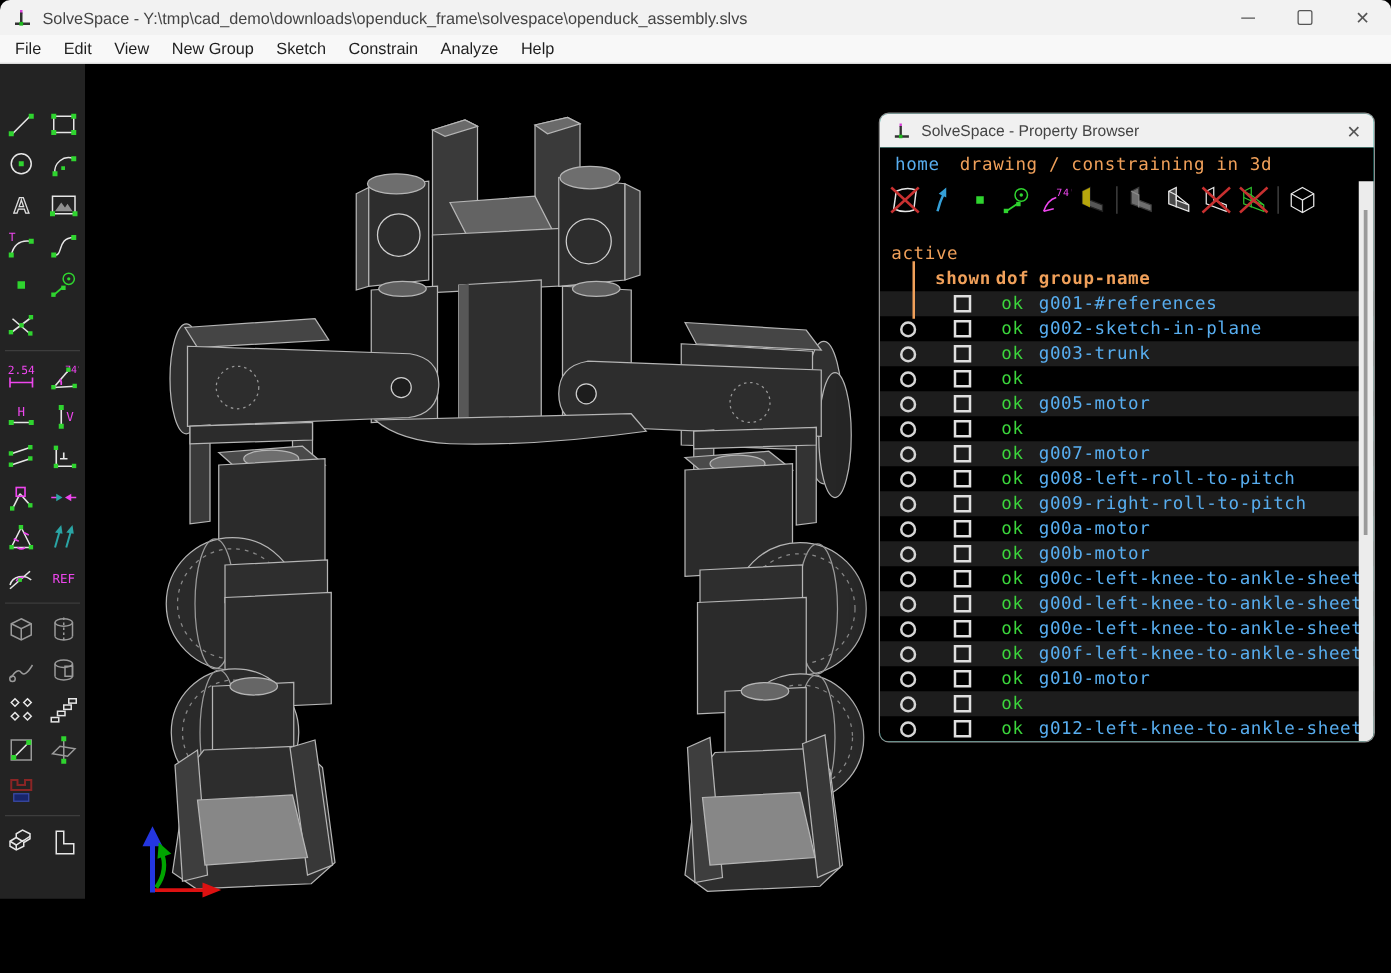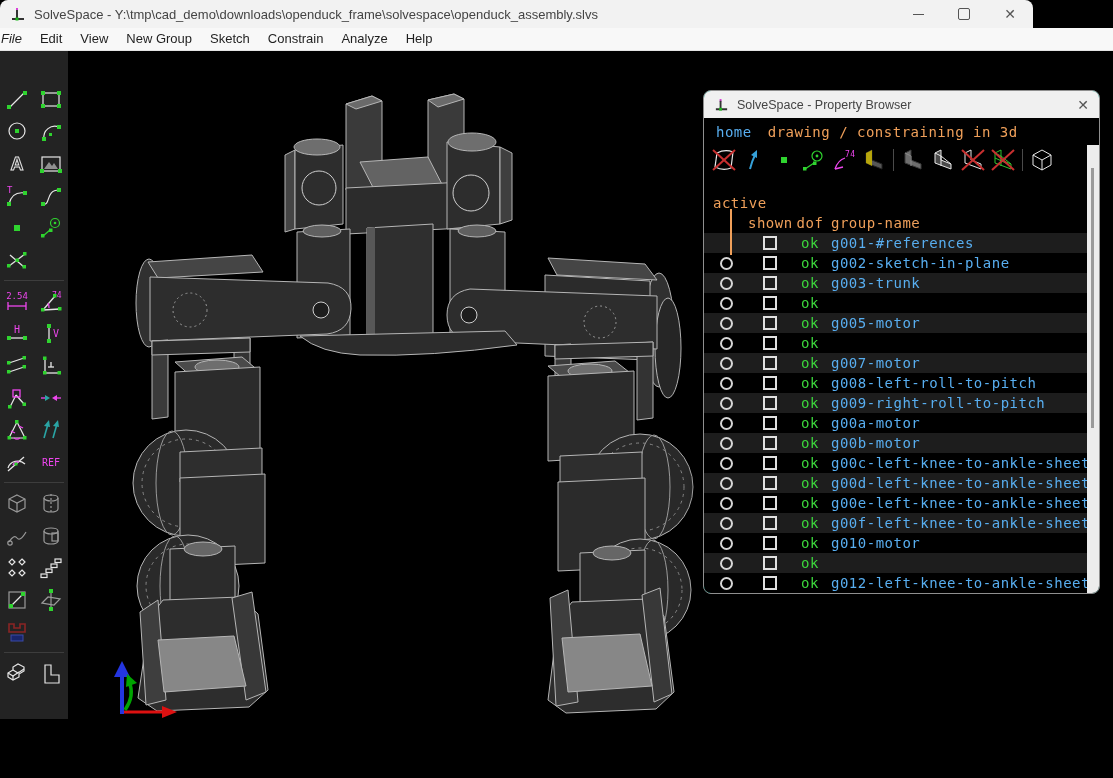--- a/index.html
+++ b/index.html
@@ -1,33 +1,33 @@
 <!DOCTYPE html>
 <html><head>
 <meta charset="utf-8">
 <style>
   html,body{margin:0;padding:0;background:#000;}
   body{width:1113px;height:778px;position:relative;overflow:hidden;
        font-family:"Liberation Sans",sans-serif;-webkit-font-smoothing:antialiased;}
 
   
-  .titlebar{position:absolute;left:0;top:0;width:1033px;height:28px;background:#f2f2f2;
+  .titlebar{position:absolute;left:0;top:0;width:1113px;height:28px;background:#f2f2f2;
             border-radius:8px 8px 0 0;display:flex;align-items:center;z-index:6;}
   .app-icon{width:16px;height:16px;margin:0 8px 0 10px;}
   .title-text{font-size:13px;color:#444;white-space:nowrap;}
   .win-controls{position:absolute;right:0;top:0;height:28px;display:flex;}
   .wc{width:46px;height:28px;display:flex;align-items:center;justify-content:center;color:#555;}
   .wc .min-glyph{width:11px;height:1px;background:#555;}
   .wc .max-glyph{width:10px;height:10px;border:1px solid #555;border-radius:2px;}
   .wc .close-glyph{font-size:14px;line-height:1;color:#555;}
 
   .menubar{position:absolute;left:0;top:28px;width:1113px;height:23px;background:#f8f8f8;
            display:flex;align-items:center;z-index:6;border-bottom:1px solid #e4e4e4;box-sizing:border-box;}
   .menu-item{font-size:13px;color:#1f1f1f;padding:0 9px;line-height:22px;}
-  .menu-item:first-child{padding-left:1px;font-style:italic;}
+  .menu-item:first-child{padding-left:12px;}
 
   
   #viewport{position:absolute;left:0;top:51px;width:1113px;height:727px;background:#000;z-index:1;}
   #model-svg{position:absolute;left:0;top:0;z-index:1;}
 
   
   #left-toolbar{position:absolute;left:0;top:51px;width:68px;height:668px;background:#232323;
                 z-index:3;box-sizing:border-box;padding-top:36px;}
   .tool-grid{display:grid;grid-template-columns:34px 34px;justify-items:center;row-gap:7px;}
   .tbtn{width:28px;height:25px;display:flex;align-items:center;justify-content:center;}
@@ -585,21 +585,21 @@
       <div class="pbtn">
           <svg class="ico" width="26" height="24" viewBox="0 0 26 24">
             <polygon points="13,2 22,7 22,17 13,22 4,17 4,7" fill="none" stroke="#e8e8e8"></polygon>
             <polyline points="4,7 13,12 22,7" fill="none" stroke="#e8e8e8"></polyline>
             <line x1="13" y1="12" x2="13" y2="22" stroke="#e8e8e8"></line>
           </svg>
         </div>
     </div>
     <div class="pb-table">
       <div class="pb-active-label" style="color: rgb(240, 160, 90);">active</div>
-      <div class="pb-header" style="color: rgb(240, 160, 90);">
+      <div class="pb-header" style="color: rgb(240, 160, 90); font-weight: bold;">
         <span></span>
         <span class="h-shown">shown</span>
         <span class="h-dof">dof</span>
         <span class="h-name">group-name</span>
       </div>
       <div class="pb-rows">
           <div class="pb-row banded">
             <span class="cell-active"></span>
             <span class="cell-shown">
               <span class="checkbox"></span>

